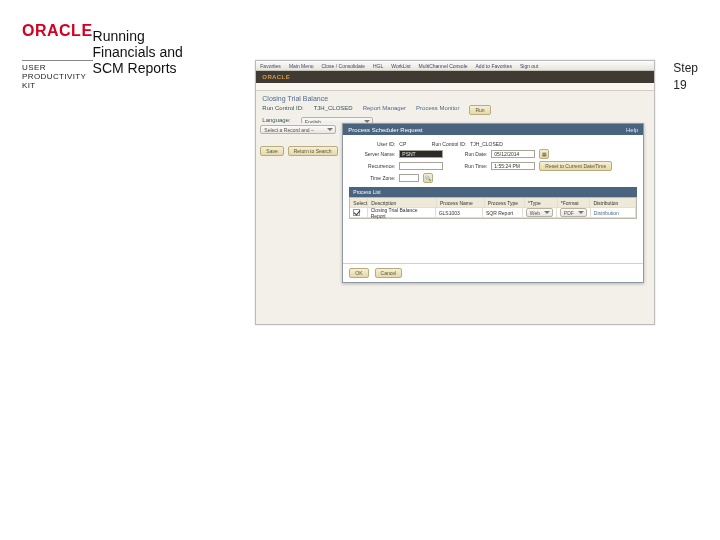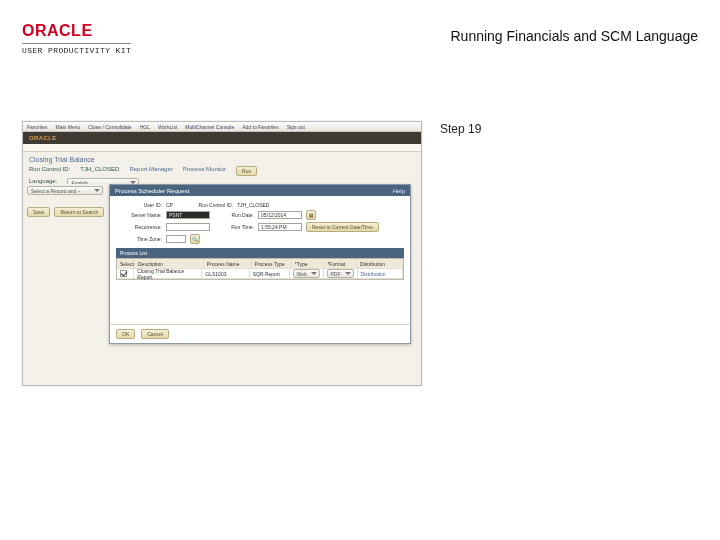--- a/index.html
+++ b/index.html
@@ -8,21 +8,21 @@
     width: 720px;
     height: 540px;
     font-family: Arial, Helvetica, sans-serif;
     background: #fff;
     color: #222;
     font-size: 12px;
     overflow: hidden;
   }
   .page {
     display: flex;
-    flex-direction: column;
+    flex-direction: row;
     width: 720px;
     height: 540px;
   }
   .header {
     display: flex;
     align-items: flex-start;
     justify-content: space-between;
     padding: 22px 22px 6px 22px;
   }
   .brand {
@@ -38,23 +38,22 @@
     display: flex;
     align-items: center;
     gap: 4px;
   }
   .brand-logo .o { color: #d2001f; }
   .brand-sub {
     font-size: 8px;
     letter-spacing: 0.4px;
     color: #222;
     border-top: 1px solid #888;
-    margin-top: 3px;
+    margin-top: 20px;
     padding-top: 2px;
-    font-family: Liberation Mono, monospace;
   }
   .topic-title {
     font-size: 14px;
     color: #111;
     margin-top: 6px;
   }
   .content {
     display: flex;
     flex: 1;
     padding: 0 22px 22px 22px;
@@ -217,21 +216,21 @@
 <body>
 
 <div class="page">
   <div class="header">
     <div class="brand">
       <div class="brand-logo">
         <span class="o">ORACLE</span>
       </div>
       <div class="brand-sub">USER PRODUCTIVITY KIT</div>
     </div>
-    <div class="topic-title">Running Financials and SCM Language</div>
+    <div class="topic-title">Running Financials and SCM Reports</div>
   </div>
 
   <div class="content">
     <div class="left">
       <div class="app">
         <div class="app-top">
           <span>Favorites</span>
           <span>Main Menu</span>
           <span>Close / Consolidate</span>
           <span>HGL</span>

